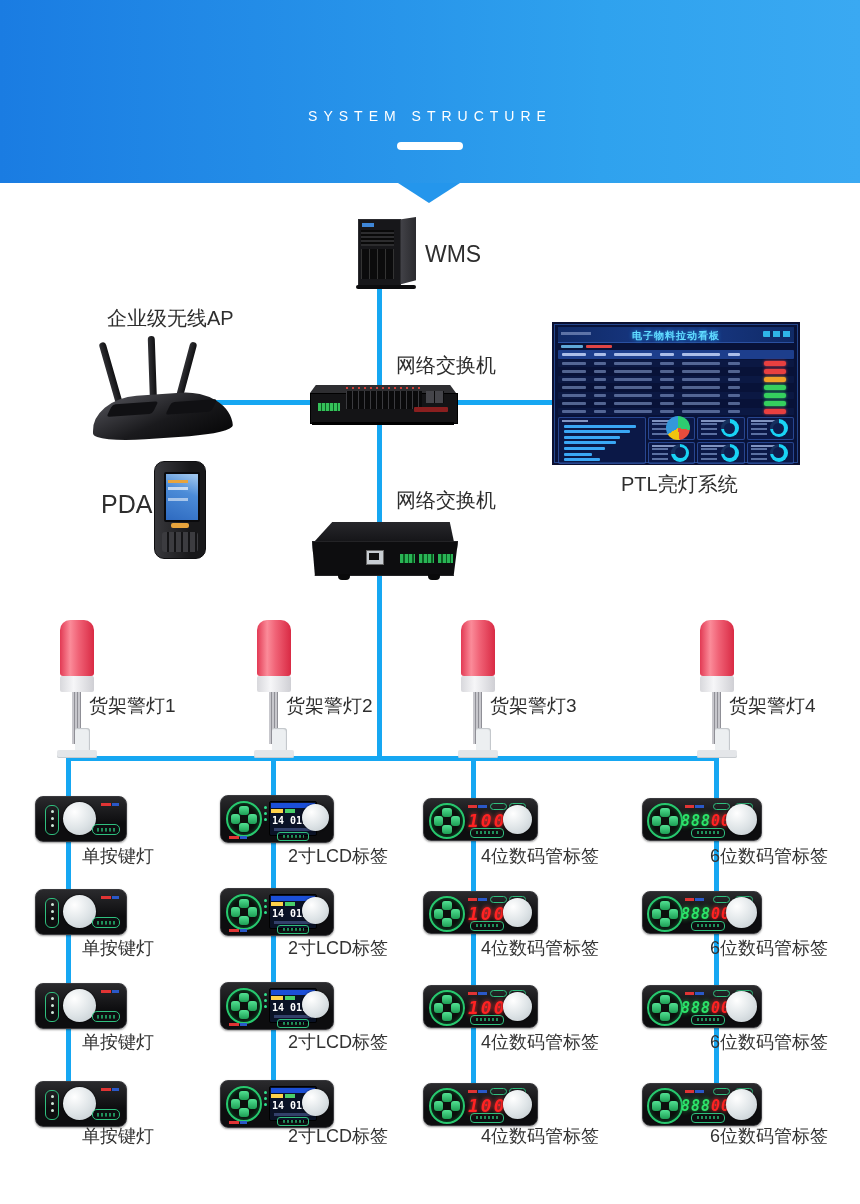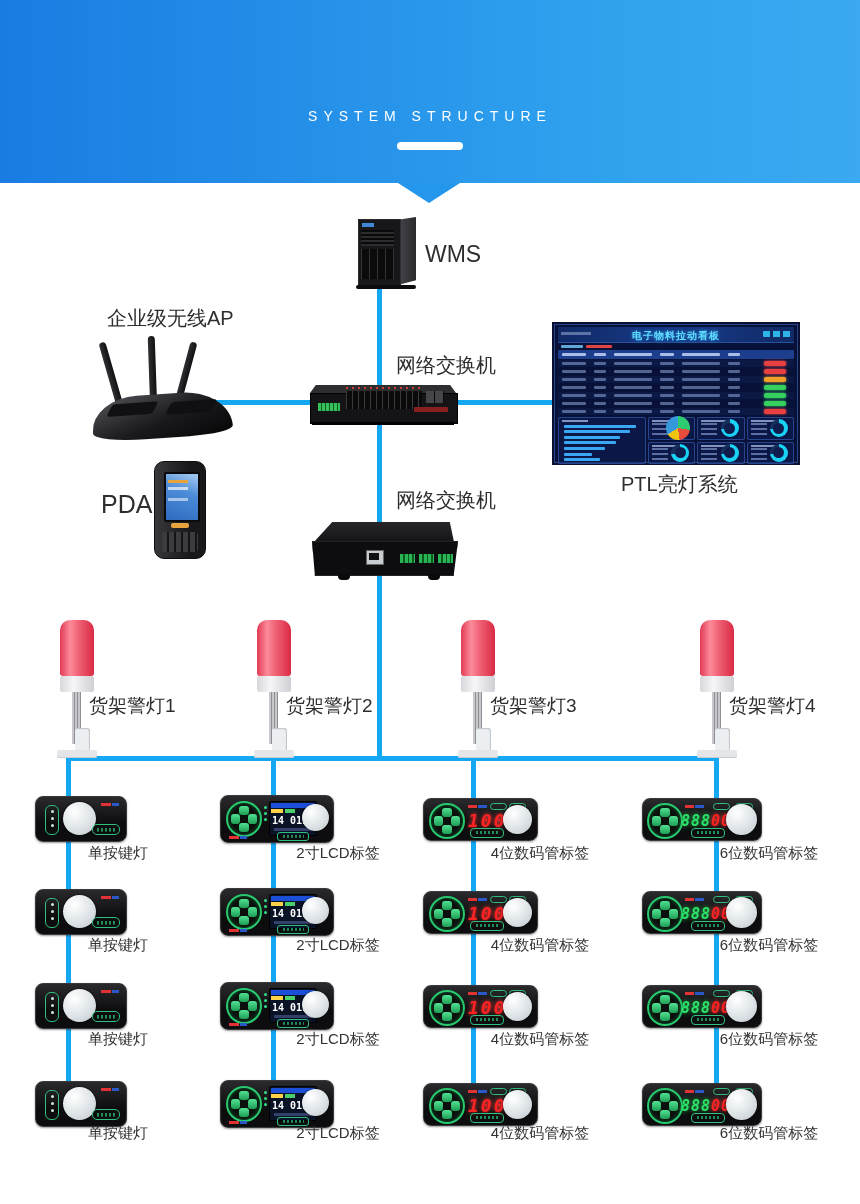--- a/index.html
+++ b/index.html
@@ -12,21 +12,21 @@
           color:#fff;font-size:56px;font-weight:bold;letter-spacing:6px;}
   #banner .sub{position:absolute;left:0;top:108px;width:100%;text-align:center;
           color:#fff;font-size:14px;letter-spacing:6px;}
   #banner .bar{position:absolute;left:397px;top:142px;width:66px;height:8px;background:#fff;border-radius:4px;}
   #arrow{position:absolute;left:398px;top:183px;width:0;height:0;z-index:2;
          border-left:31px solid transparent;border-right:31px solid transparent;border-top:20px solid #2496ec;}
   
   .line{position:absolute;background:#16a7f2;z-index:1;}
   
   .nlabel{position:absolute;color:#2e2e2e;font-size:20px;z-index:4;white-space:nowrap;}
-  .rowlabel{position:absolute;color:#333;font-size:15px;z-index:4;white-space:nowrap;transform:translateX(-50%);}
+  .rowlabel{position:absolute;color:#333;font-size:18px;z-index:4;white-space:nowrap;transform:translateX(-50%);}
   
   #server{position:absolute;left:356px;top:215px;width:62px;height:74px;z-index:3;}
   #server .side{position:absolute;left:42px;top:2px;width:18px;height:68px;background:linear-gradient(90deg,#46464c,#2a2a2e);
         clip-path:polygon(0 4%,100% 0,100% 93%,0 100%);}
   #server .front{position:absolute;left:2px;top:4px;width:41px;height:66px;background:#17171a;border:1px solid #2c2c30;}
   #server .led{position:absolute;left:6px;top:8px;width:12px;height:4px;background:#3f87d8;}
   #server .vents{position:absolute;left:5px;top:15px;width:33px;height:16px;
         background:repeating-linear-gradient(180deg,#090909 0 2px,#2c2c2e 2px 4px);}
   #server .bays{position:absolute;left:5px;top:34px;width:33px;height:30px;
         background:repeating-linear-gradient(90deg,#333 0 1px,#0b0b0c 1px 8px),

